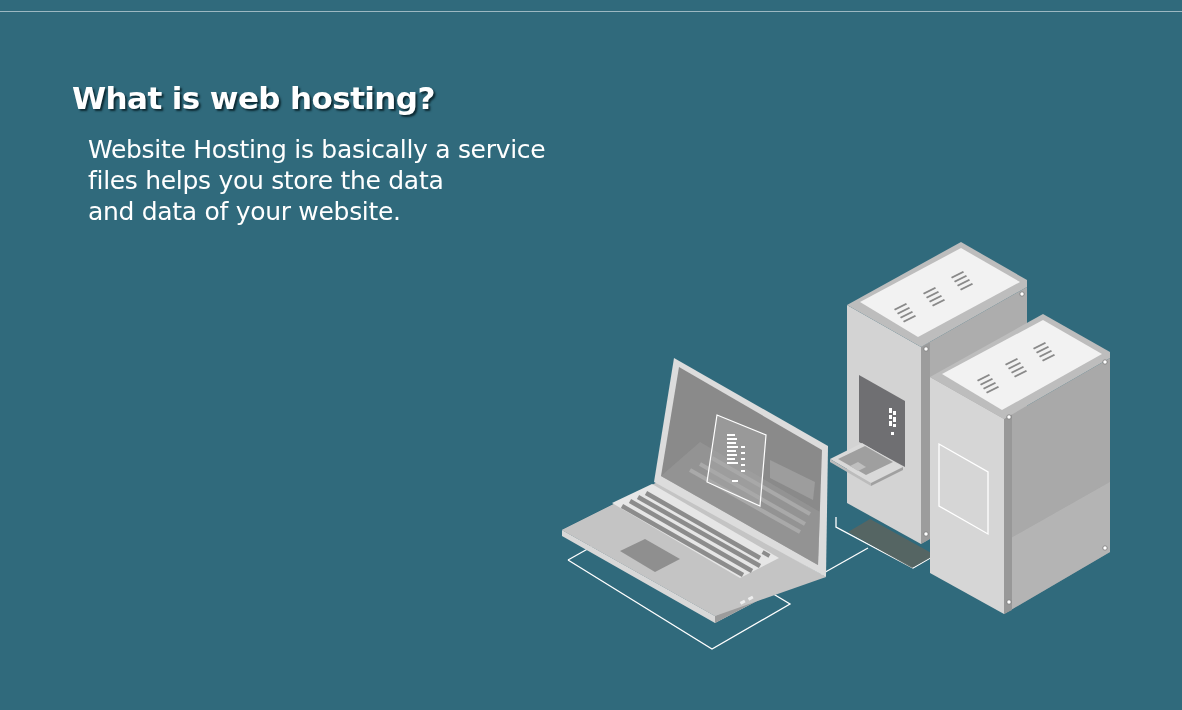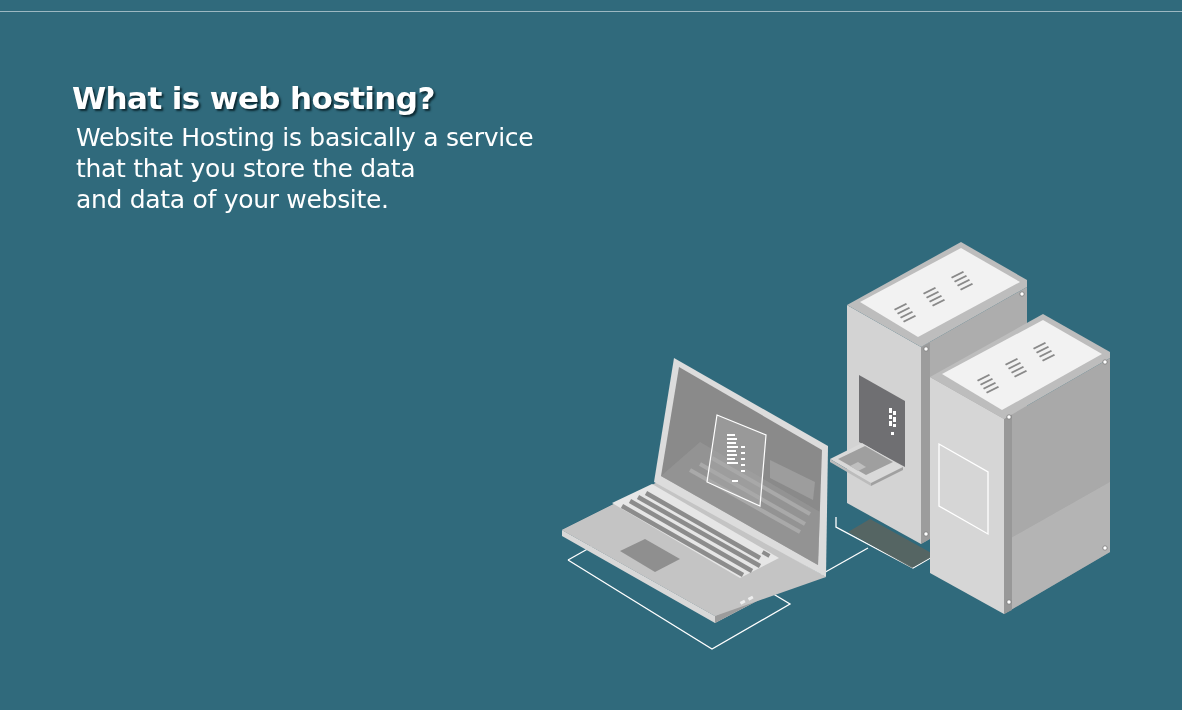--- a/index.html
+++ b/index.html
@@ -23,42 +23,42 @@
     .heading {
       margin: 0;
       font-family: "DejaVu Sans", sans-serif;
       font-weight: bold;
       font-size: 31px;
       letter-spacing: -0.6px;
       line-height: 40px;
       text-shadow: 2px 2px 2px #0d2a33;
     }
     .body-text {
-      margin: 4px;
+      margin: 16px;
       font-family: "DejaVu Sans", sans-serif;
       font-weight: normal;
       font-size: 25px;
       letter-spacing: -0.3px;
       line-height: 31px;
     }
     .body-text span { display: block; white-space: nowrap; }
     .illustration {
       position: absolute; left: 0; top: 0; width: 1182px; height: 710px;
     }
   </style>
 </head>
 <body>
 
 <div class="frame">
 
   <div class="text-block">
     <h1 class="heading">What is web hosting?</h1>
     <p class="body-text">
       <span>Website Hosting is basically a service</span>
-      <span>that that you store the data</span>
+      <span>files helps you store the data</span>
       <span>and data of your website.</span>
     </p>
   </div>
 
   <svg class="illustration" viewBox="0 0 1182 710" xmlns="http://www.w3.org/2000/svg">
 
     <g fill="none" stroke="#ffffff" stroke-width="1.3">
       <path d="M568,548 L712,637 L790,592 L770,580"></path>
       <path d="M568,548 L600,530"></path>
       <path d="M813,567 L868,536"></path>

